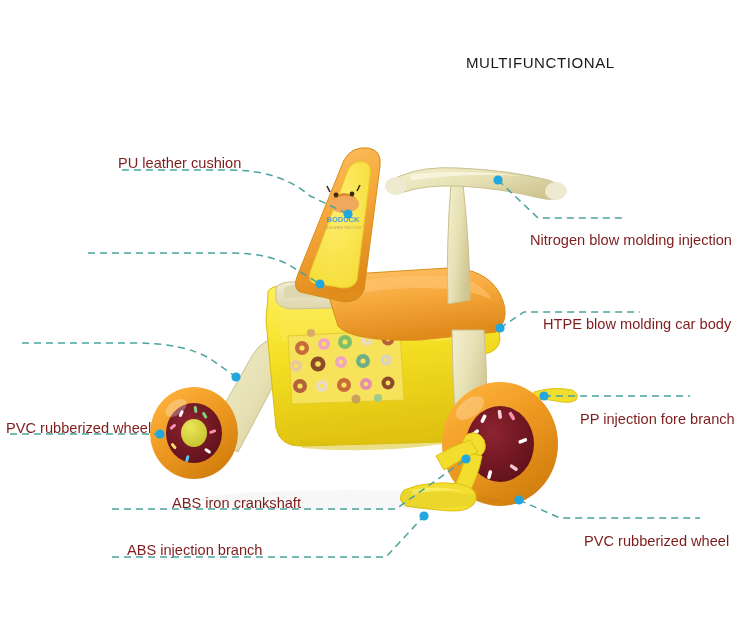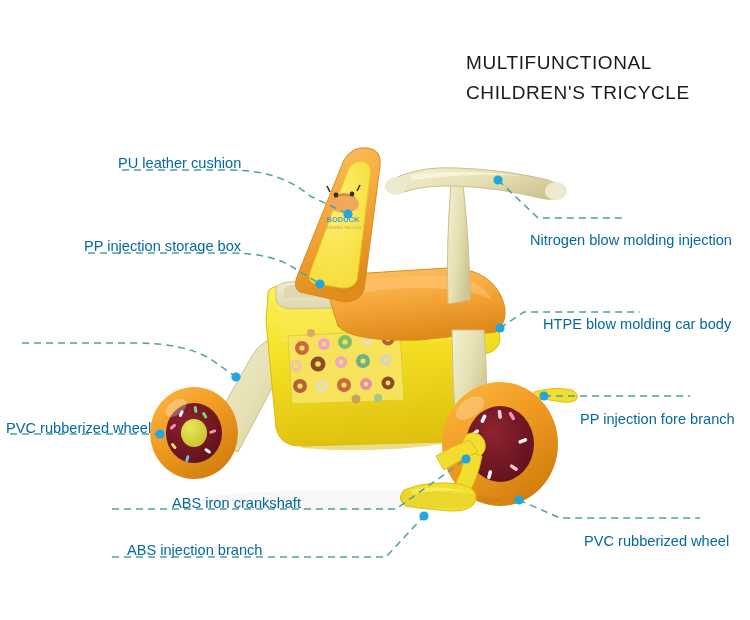--- a/index.html
+++ b/index.html
@@ -21,33 +21,33 @@
   }
 
   
   #title-block {
     position: absolute;
     left: 466px;
     top: 48px;
     width: 280px;
   }
   #title-block .title-line {
-    font-size: 19px;
+    font-size: 15px;
     letter-spacing: 0.6px;
     line-height: 30px;
     color: #1a1a1a;
     white-space: nowrap;
   }
 
   
   .callout {
     position: absolute;
     font-size: 14.6px;
     line-height: 17px;
-    color: #0369a1;
+    color: #7f1d1d;
     white-space: nowrap;
   }
 
   
   #leader-svg, #product-svg {
     position: absolute;
     left: 0;
     top: 0;
     width: 750px;
     height: 620px;
@@ -65,21 +65,20 @@
     fill: #21a7dd;
   }
 </style>
 </head>
 <body>
 
 <div id="page">
 
   <div id="title-block">
     <div class="title-line">MULTIFUNCTIONAL</div>
-    <div class="title-line">CHILDREN'S TRICYCLE</div>
   </div>
 
   <svg id="product-svg" viewBox="0 0 750 620">
     <defs>
       <linearGradient id="gradBody" x1="0" y1="0" x2="0.2" y2="1">
         <stop offset="0%" stop-color="#fdf05a"></stop>
         <stop offset="45%" stop-color="#f5e024"></stop>
         <stop offset="100%" stop-color="#e0c310"></stop>
       </linearGradient>
       <linearGradient id="gradSeat" x1="0" y1="0" x2="0.3" y2="1">
@@ -298,21 +297,20 @@
       <path class="leader-path" d="M 544,396 L 566,396 L 620,396 L 690,396"></path>
       <circle class="leader-dot" cx="544" cy="396" r="4.6"></circle>
     </g>
     <g>
       <path class="leader-path" d="M 519,500 L 560,518 L 612,518 L 700,518"></path>
       <circle class="leader-dot" cx="519" cy="500" r="4.6"></circle>
     </g>
   </svg>
 
   <div class="callout" style="left:118px; top:155px;">PU leather cushion</div>
-  <div class="callout" style="left:84px; top:238px;">PP injection storage box</div>
   <div class="callout" style="left:6px; top:420px;">PVC rubberized wheel</div>
   <div class="callout" style="left:126px; top:495px;margin-left:46px;">ABS iron crankshaft</div>
   <div class="callout" style="left:127px; top:542px;">ABS injection branch</div>
   <div class="callout" style="left:530px; top:232px;">Nitrogen blow molding injection</div>
   <div class="callout" style="left:580px; top:411px;">PP injection fore branch</div>
   <div class="callout" style="left:543px; top:316px;">HTPE blow molding car body</div>
   <div class="callout" style="left:584px; top:533px;">PVC rubberized wheel</div>
 
 </div>
 

